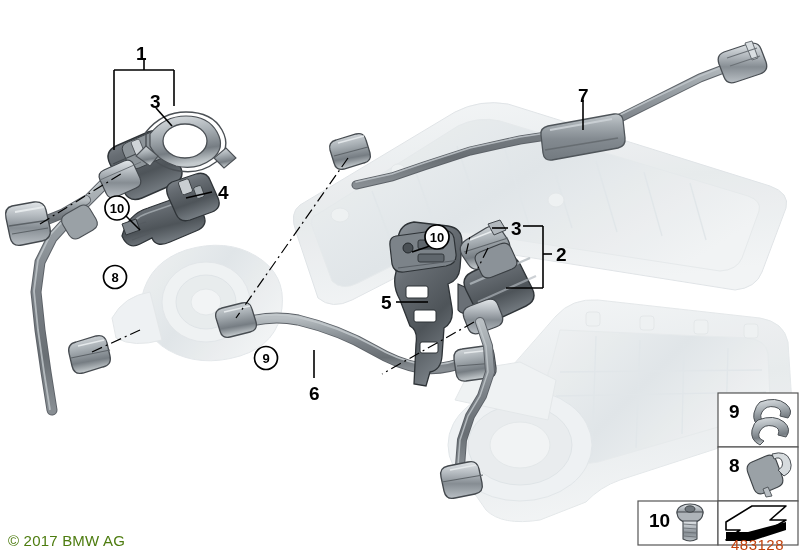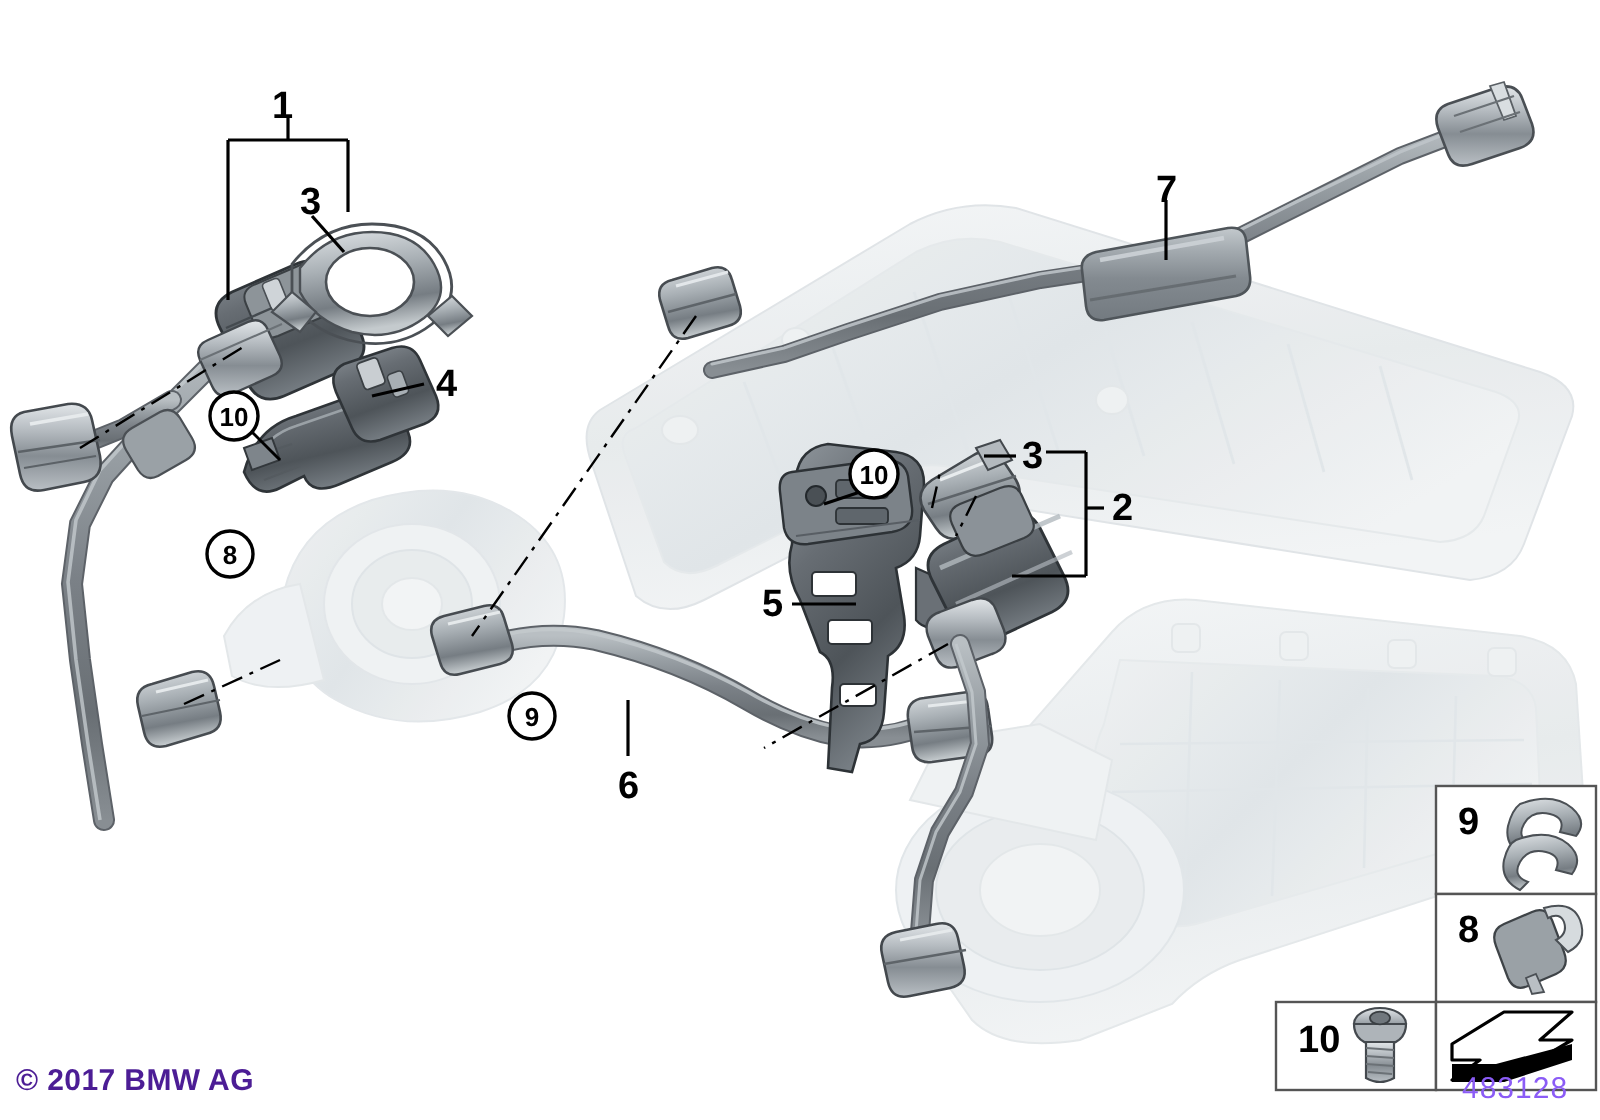--- a/index.html
+++ b/index.html
@@ -1,22 +1,22 @@
 <!DOCTYPE html>
 <html><head>
 <meta charset="utf-8">
 <style>
   html,body{margin:0;padding:0;background:#ffffff;}
   body{width:800px;height:560px;overflow:hidden;
        font-family:"Liberation Sans", sans-serif;}
   #stage{position:relative;width:800px;height:560px;background:#fff;}
   svg.layer{position:absolute;left:0;top:0;width:800px;height:560px;}
-  .copyright{position:absolute;left:8px;top:532px;font-size:15px;font-weight:bold;
-             color:#4c1d95;letter-spacing:.2px;font-family:"Liberation Sans", sans-serif;}
-  .diagnum{position:absolute;left:731px;top:536px;font-size:15px;color:#8b5cf6;
+  .copyright{position:absolute;left:8px;top:532px;font-size:15px;font-weight:normal;
+             color:#4d7c0f;letter-spacing:.2px;font-family:"Liberation Sans", sans-serif;}
+  .diagnum{position:absolute;left:731px;top:536px;font-size:15px;color:#c2410c;
            letter-spacing:.5px;font-family:"Liberation Sans", sans-serif;}
   .callout{position:absolute;font-size:19px;font-weight:bold;color:#000;
            font-family:"Liberation Sans", sans-serif;line-height:1;}
   .legend-num{position:absolute;font-size:19px;font-weight:bold;color:#000;
               font-family:"Liberation Sans", sans-serif;line-height:1;}
   .circ-num{font-size:13px;font-weight:bold;fill:#000;
             font-family:"Liberation Sans", sans-serif;}
 </style>
 </head>
 <body>

